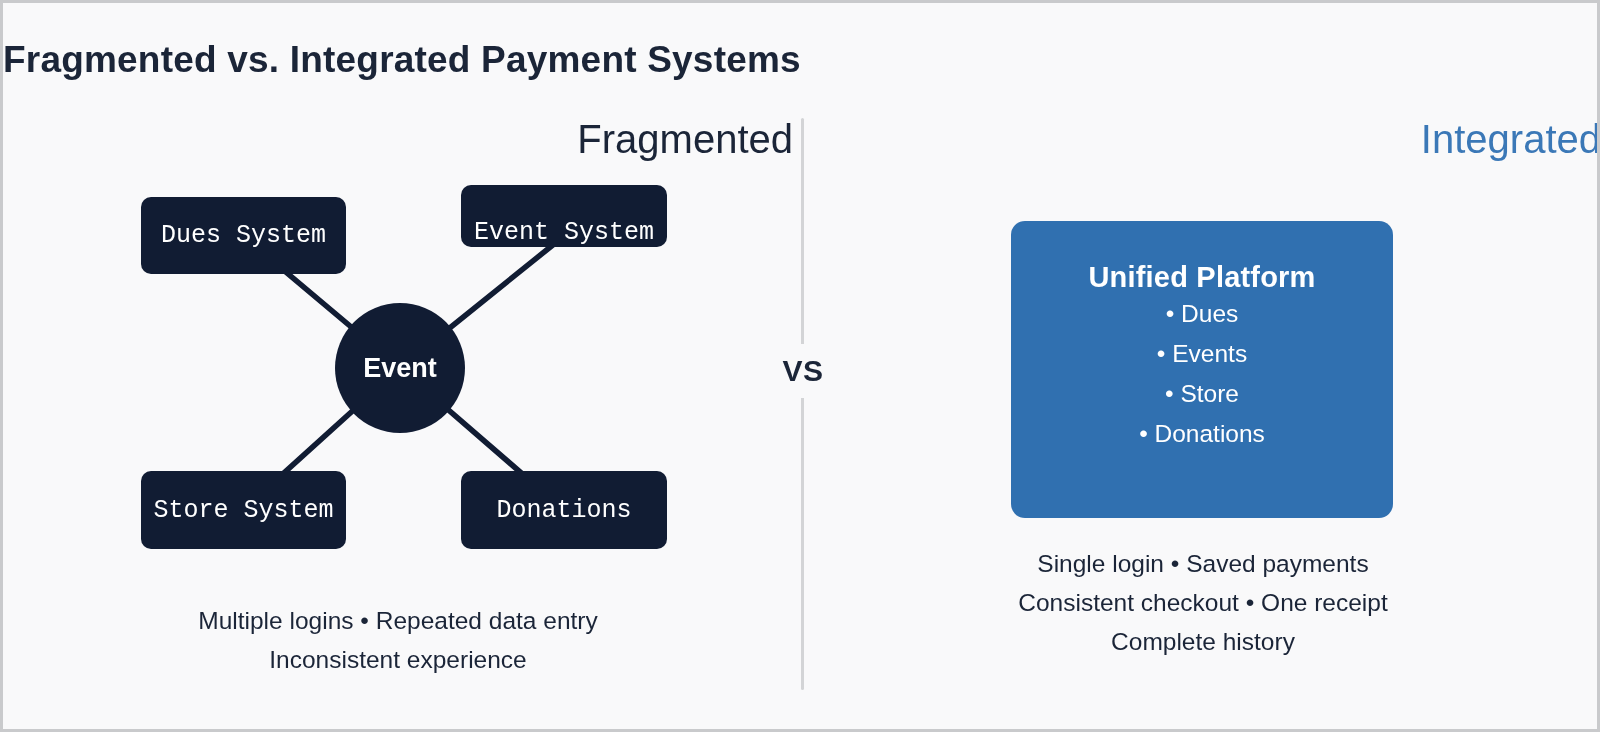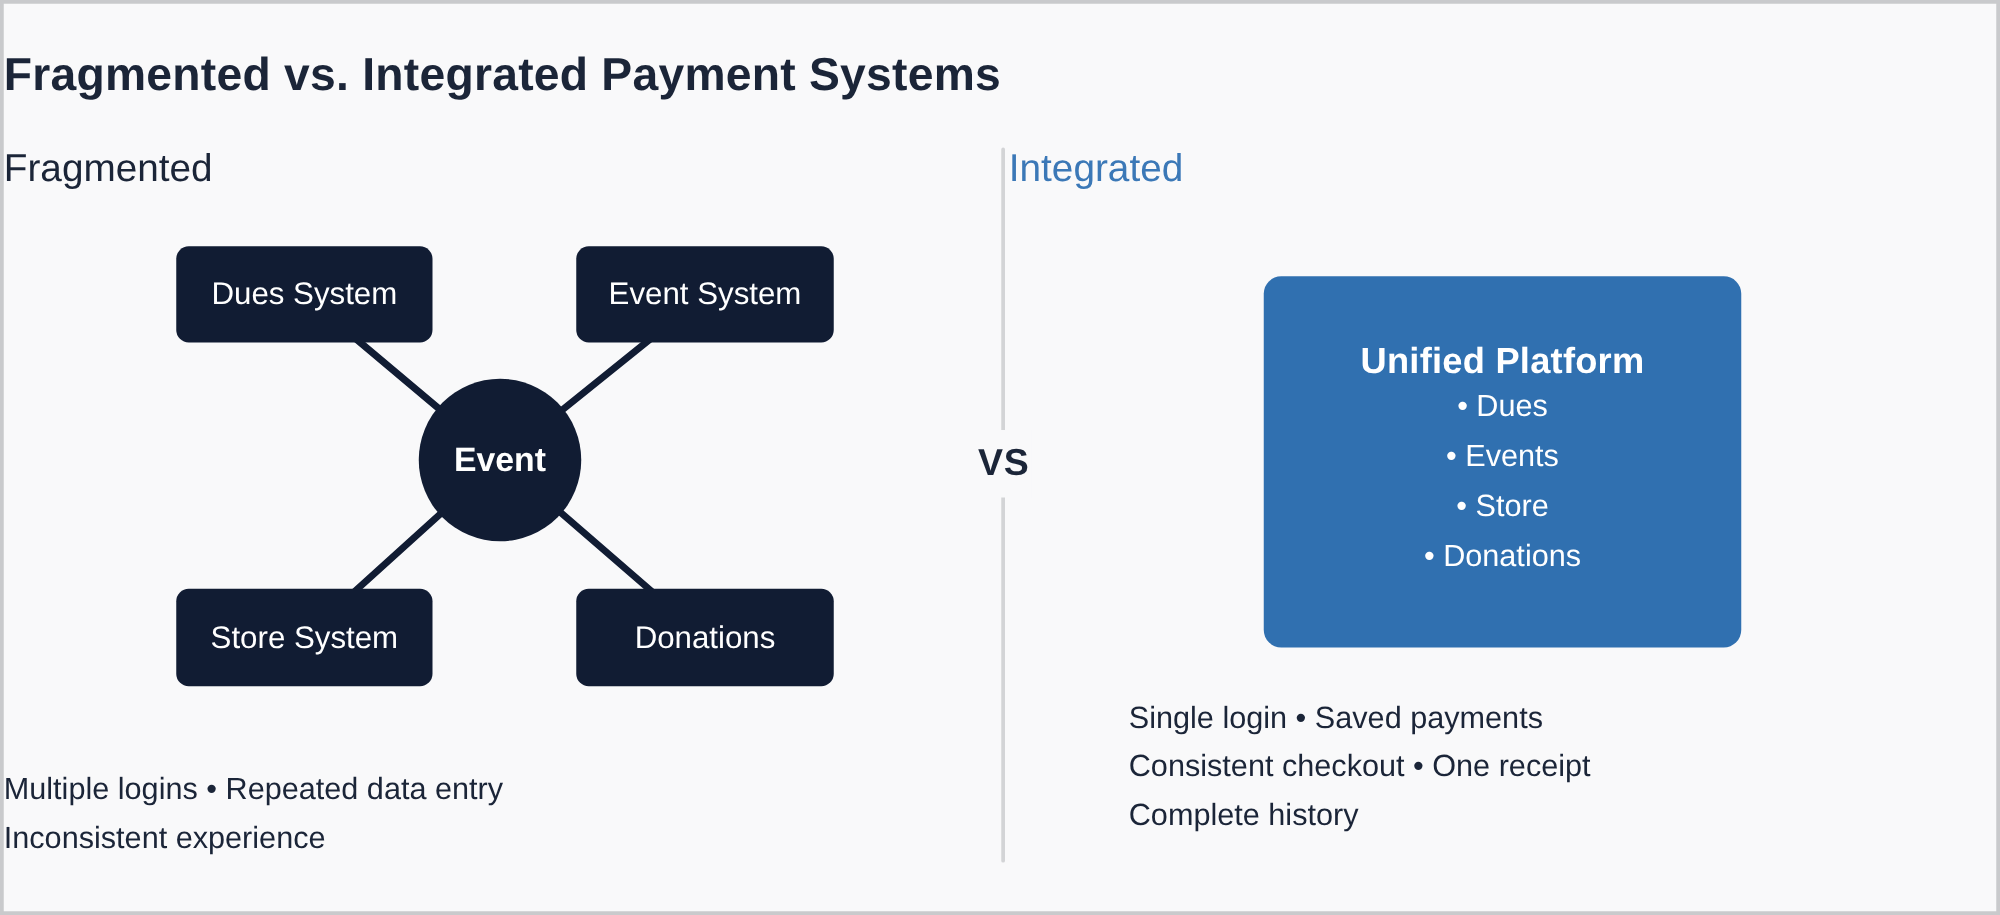--- a/index.html
+++ b/index.html
@@ -23,50 +23,51 @@
     overflow:hidden;
   }
   .title{
     position:absolute;left:0;top:36px;width:1594px;
     text-align:left;
     font-size:37px;font-weight:bold;color:var(--ink);
     letter-spacing:0.2px;
   }
   .panel-heading{
     position:absolute;top:114px;height:42px;
-    text-align:left;font-size:31px;font-weight:500;
+    text-align:right;font-size:40px;font-weight:500;
   }
   .heading-left{left:0;width:790px;color:var(--ink);}
   .heading-right{left:804px;width:794px;color:var(--blue-head);}
 
   
   .connectors{position:absolute;left:0;top:0;z-index:1;}
   .node{
     position:absolute;z-index:2;
     background:var(--navy);
     border-radius:10px;
     color:var(--white);
     display:flex;align-items:center;justify-content:center;
     font-size:25px;
+    font-family:Liberation Mono, monospace;
   }
   .node-dues{left:138px;top:194px;width:205px;height:77px;}
-  .node-event{left:458px;top:194px;width:206px;height:77px;}
+  .node-event{left:458px;top:182px;width:206px;height:62px;align-items:flex-end;}
   .node-store{left:138px;top:468px;width:205px;height:78px;}
   .node-donations{left:458px;top:468px;width:206px;height:78px;}
   .hub{
     position:absolute;z-index:3;
     left:332px;top:300px;width:130px;height:130px;
     background:var(--navy);border-radius:50%;
     color:var(--white);
     display:flex;align-items:center;justify-content:center;
     font-size:27px;font-weight:bold;
   }
   .caption{
-    position:absolute;text-align:left;
-    color:var(--ink);font-size:24.5px;line-height:39px;margin-top:11px;
+    position:absolute;text-align:center;
+    color:var(--ink);font-size:24.5px;line-height:39px;
   }
   .caption-left{left:0;top:598px;width:790px;}
   .caption-right{left:900px;top:541px;width:600px;}
 
   
   .divider{
     position:absolute;left:798px;top:115px;width:3px;height:572px;
     background:var(--divider);border-radius:2px;z-index:1;
   }
   .vs{
@@ -76,21 +77,21 @@
     padding:10px 2px;
     font-size:30px;font-weight:bold;color:var(--ink);
     letter-spacing:0.5px;
   }
 
   
   .platform{
     position:absolute;left:1008px;top:218px;width:382px;height:297px;
     background:var(--blue);border-radius:14px;
     color:var(--white);text-align:center;
-    padding-top:52px;
+    padding-top:40px;
   }
   .platform-title{font-size:29px;font-weight:bold;letter-spacing:0.2px;}
   .platform-items{font-size:24.5px;line-height:40px;list-style:none;}
 </style>
 </head>
 <body>
 
 <div class="canvas">
 
   <h1 class="title">Fragmented vs. Integrated Payment Systems</h1>

